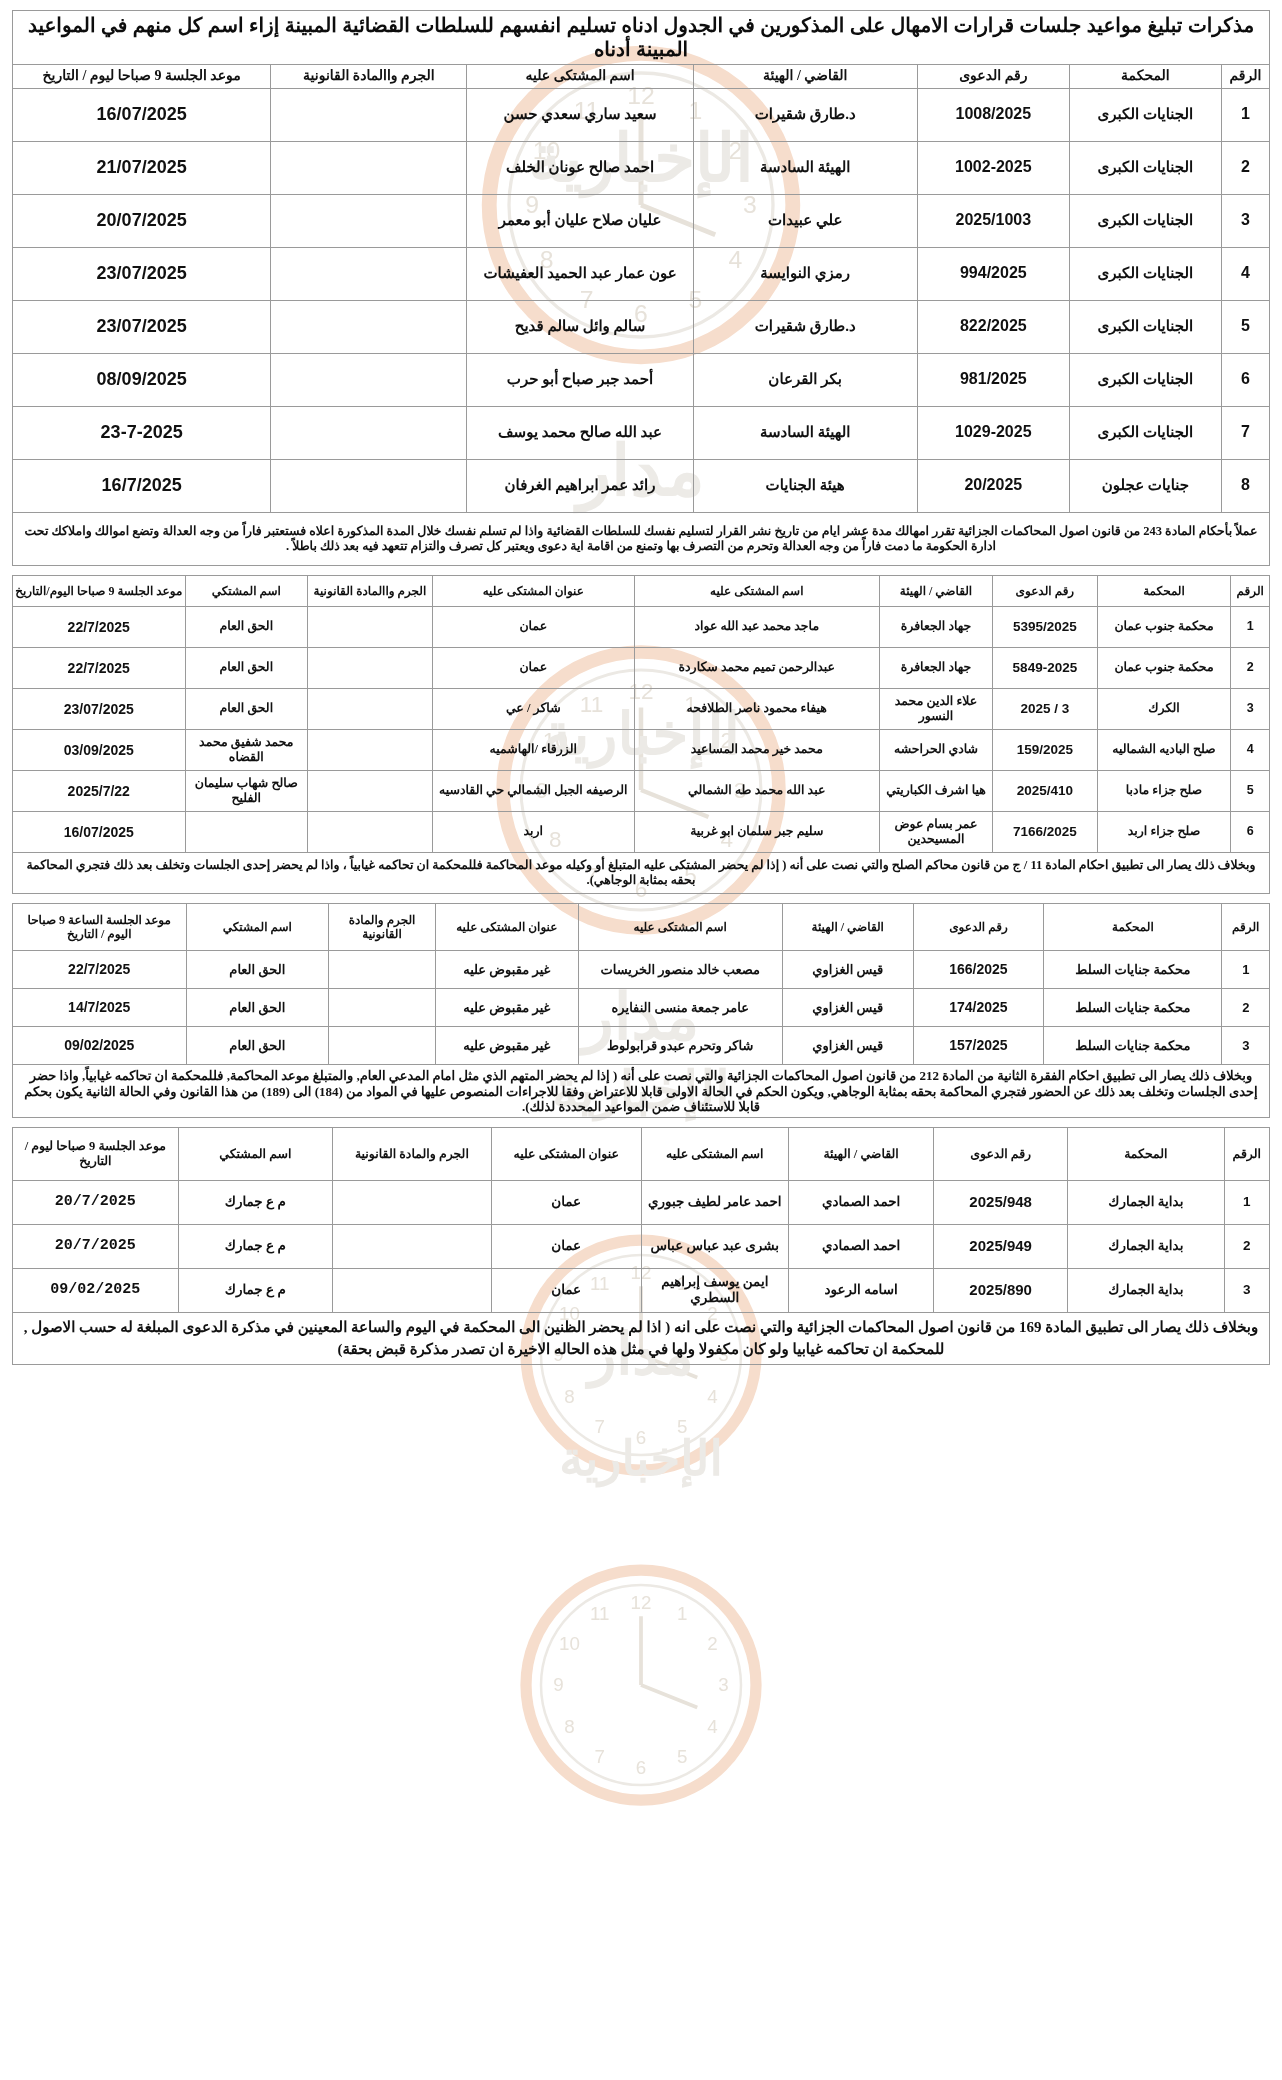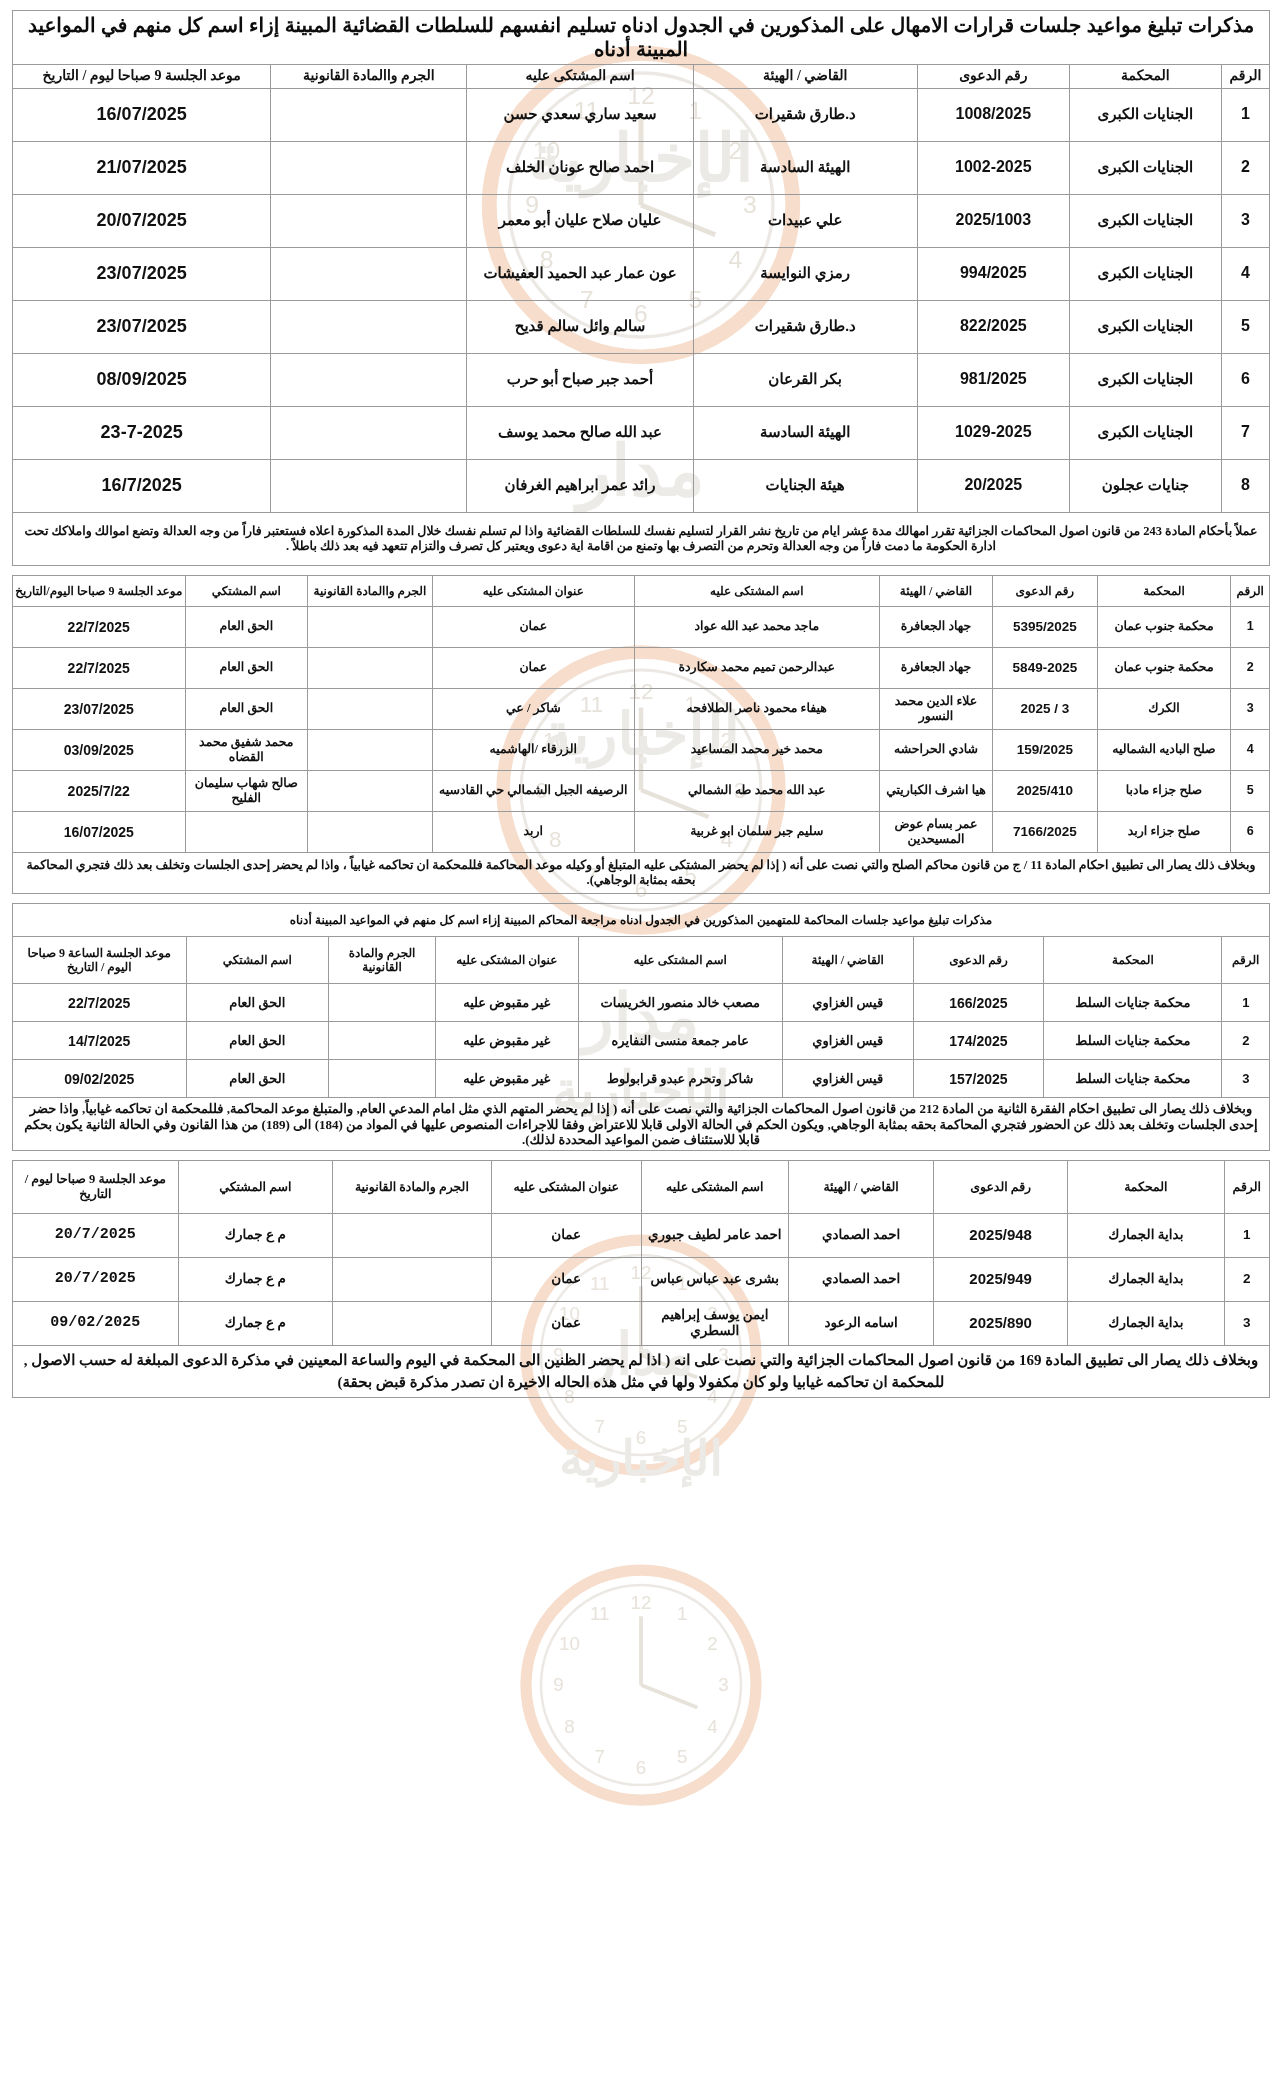--- a/index.html
+++ b/index.html
@@ -473,23 +473,20 @@
             <col class="c-case">
             <col class="c-judge">
             <col class="c-name">
             <col class="c-addr">
             <col class="c-crime">
             <col class="c-plain">
             <col class="c-date">
           </colgroup>
           <thead>
             <tr>
-              <th class="title-cell" colspan="9">مذكرات تبليغ مواعيد جلسات المحاكمة للمتهمين المذكورين في الجدول ادناه مراجعة المحاكم المبينة إزاء اسم كل منهم في المواعيد المبينة أدناه</th>
-            </tr>
-            <tr>
               <th>الرقم</th>
               <th>المحكمة</th>
               <th>رقم الدعوى</th>
               <th>القاضي / الهيئة</th>
               <th>اسم المشتكى عليه</th>
               <th>عنوان المشتكى عليه</th>
               <th>الجرم والمادة القانونية</th>
               <th>اسم المشتكي</th>
               <th>موعد الجلسة الساعة 9 صباحا اليوم / التاريخ</th>
             </tr>

